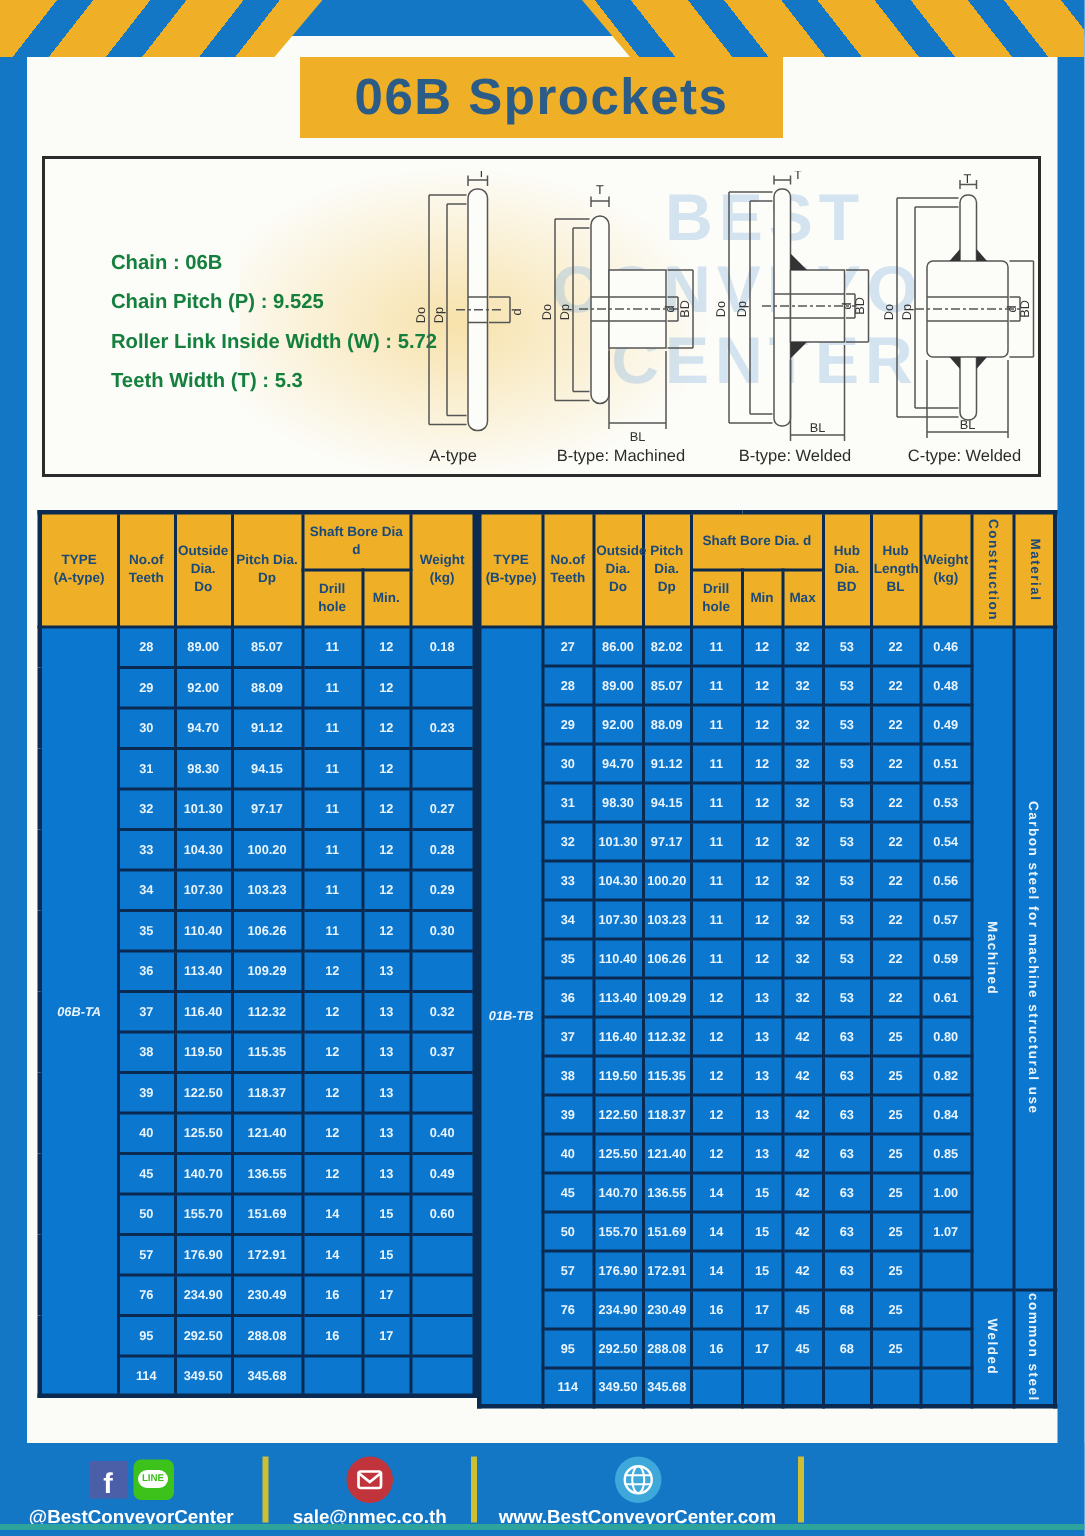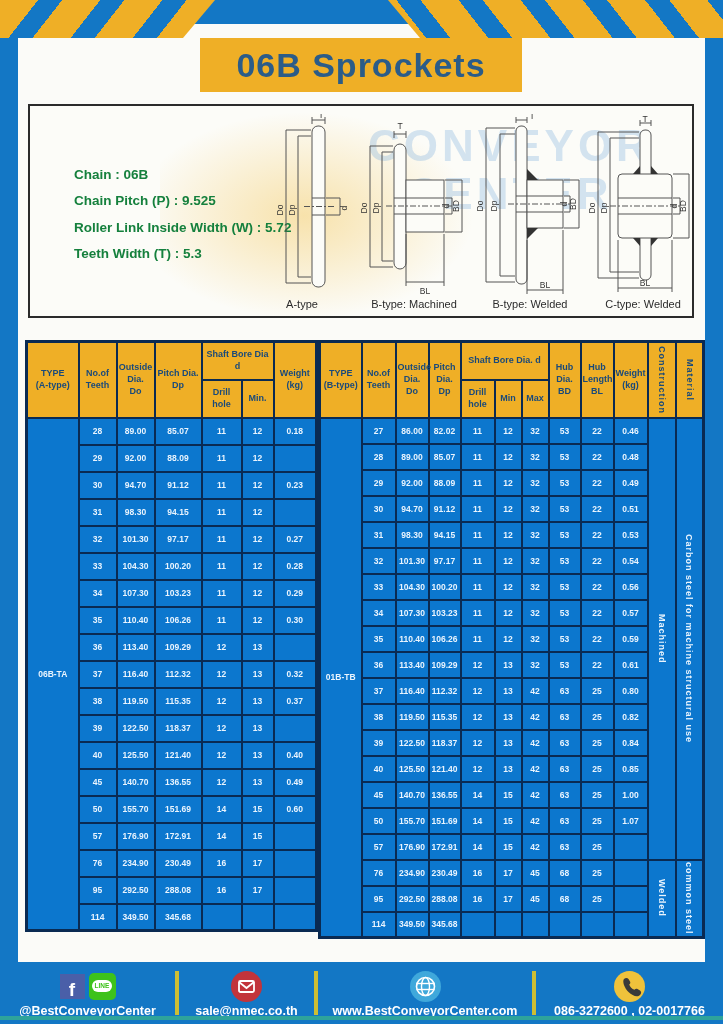--- a/index.html
+++ b/index.html
@@ -68,21 +68,21 @@
   }
   .tbl td{
     background:#0C77CE;color:#E9F4FE;font-size:8.5px;font-weight:bold;
     border:2px solid #0A2A52;text-align:center;vertical-align:middle;padding:0;
   }
   .tbl thead tr{height:38px;}
   .tbl-a{left:25px;top:340px;width:290px;}
   .tbl-b{left:318px;top:340px;width:384px;}
   .tbl-a tbody tr{height:27px;}
   .tbl-b tbody tr{height:26px;}
-  .type-cell{font-size:9.5px;}
+  .type-cell{font-size:9.5px;font-style:italic;}
   th.vert{writing-mode:vertical-rl;white-space:normal;letter-spacing:1px;padding:2px 0;}
   td.vcell{writing-mode:vertical-rl;font-size:9px;letter-spacing:1px;}
   
   .footer{
     position:absolute;left:0;right:0;top:962px;height:62px;background:#1377C5;
     display:flex;align-items:stretch;
   }
   .f-item{display:flex;flex-direction:column;align-items:center;justify-content:center;padding-top:2px;}
   .f-item.social{width:175px;}
   .f-item.email{width:135px;}
@@ -108,20 +108,21 @@
 
 <div class="white-area"></div>
 <div class="top-band"></div>
 <div class="corner-stripes-left"></div>
 <div class="corner-stripes-right"></div>
 
 <div class="title-box">06B Sprockets</div>
 
 <div class="spec-box">
   <div class="watermark">
+    <span class="wm-line">BEST</span>
     <span class="wm-line">CONVEYOR</span>
     <span class="wm-line">CENTER</span>
   </div>
   <div class="spec-lines">
     <div>Chain : 06B</div>
     <div>Chain Pitch (P) : 9.525</div>
     <div>Roller Link Inside Width (W) : 5.72</div>
     <div>Teeth Width (T) : 5.3</div>
   </div>
 
@@ -752,22 +753,14 @@
       <svg width="31" height="31" viewBox="0 0 31 31">
         <circle cx="15.5" cy="15.5" r="9" fill="none" stroke="#fff" stroke-width="1.6"></circle>
         <ellipse cx="15.5" cy="15.5" rx="4" ry="9" fill="none" stroke="#fff" stroke-width="1.4"></ellipse>
         <line x1="6.5" y1="12.5" x2="24.5" y2="12.5" stroke="#fff" stroke-width="1.4"></line>
         <line x1="6.5" y1="18.5" x2="24.5" y2="18.5" stroke="#fff" stroke-width="1.4"></line>
       </svg>
     </div>
     <div class="f-label">www.BestConveyorCenter.com</div>
   </div>
   <div class="f-sep"></div>
-  <div class="f-item phone">
-    <div class="circle phone">
-      <svg width="31" height="31" viewBox="0 0 31 31">
-        <path d="M10 8 c1.5-1.5 3.5-1.5 4.5 0 l1.5 2.5 c0.7 1.1 0.2 2.3-0.8 3 c0.9 2.6 2.7 4.4 5.3 5.3 c0.7-1 1.9-1.5 3-0.8 l2.5 1.5 c1.5 1 1.5 3 0 4.5 c-2.5 2.5-7.5 1-11.5-3 s-6.5-10.5-4.5-13z" fill="#3a3a3a"></path>
-      </svg>
-    </div>
-    <div class="f-label">086-3272600 , 02-0017766</div>
-  </div>
   <div class="f-bottom-line"></div>
 </div>
 
 </body></html>

